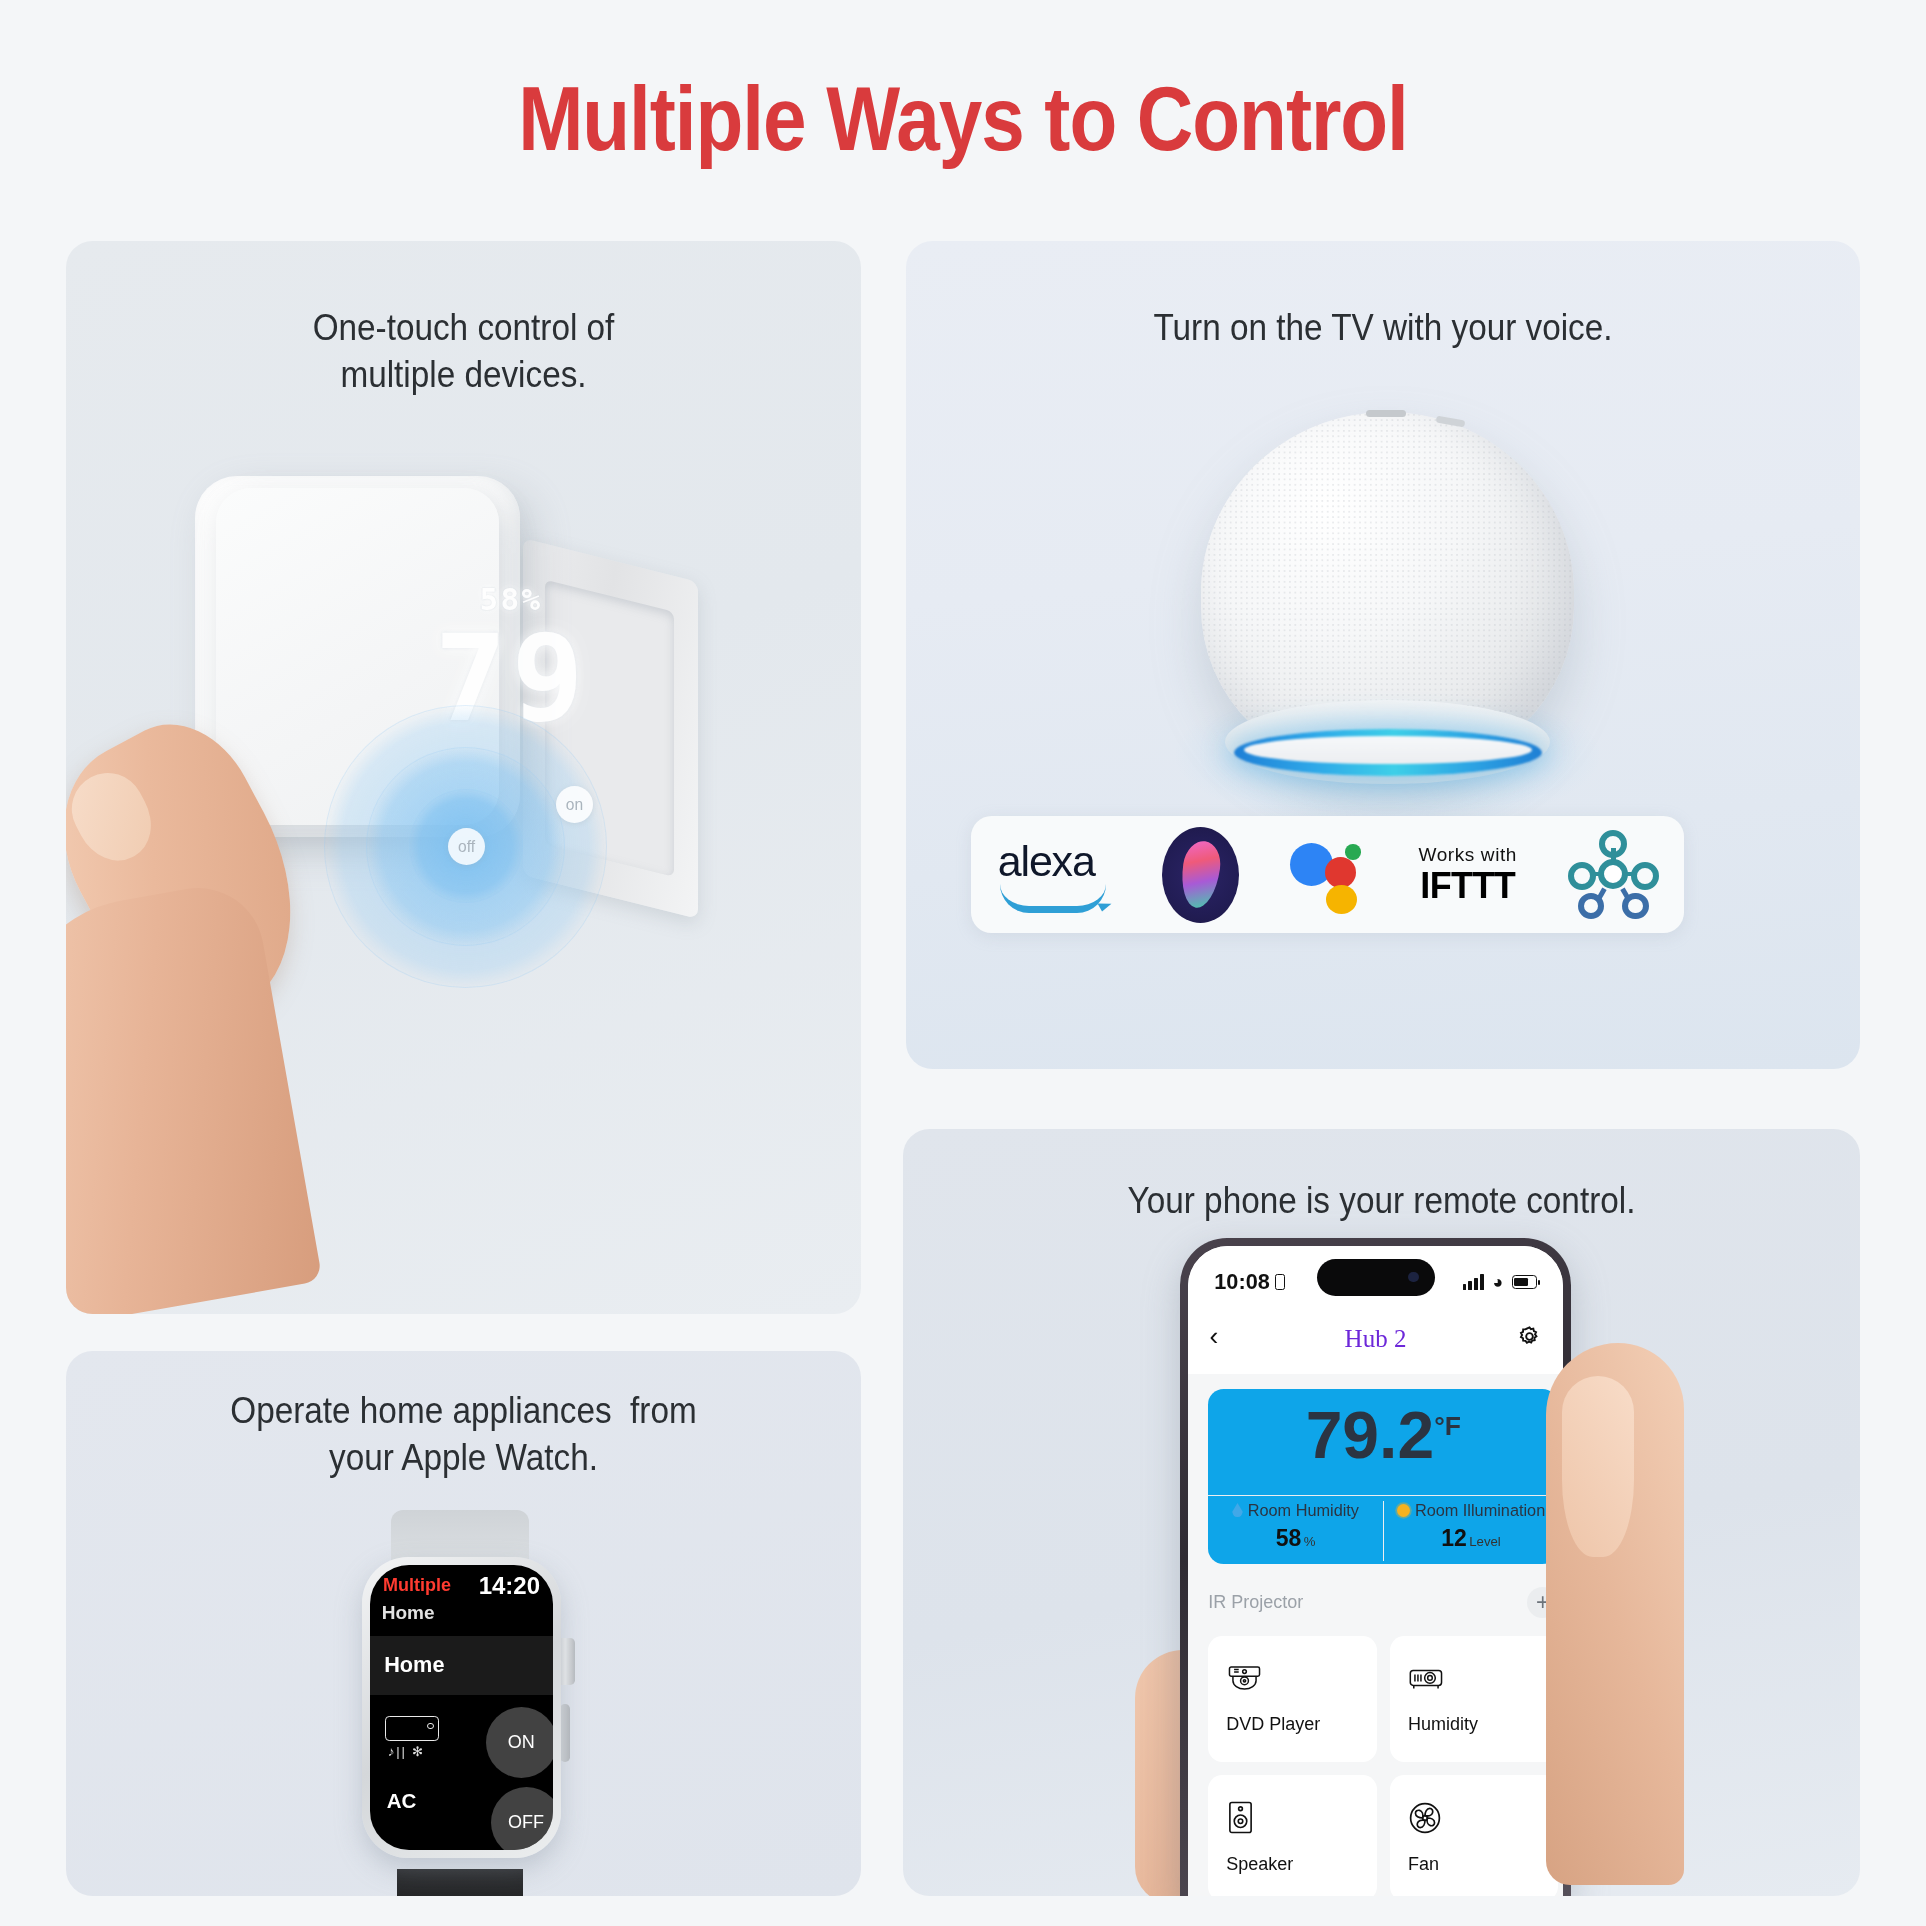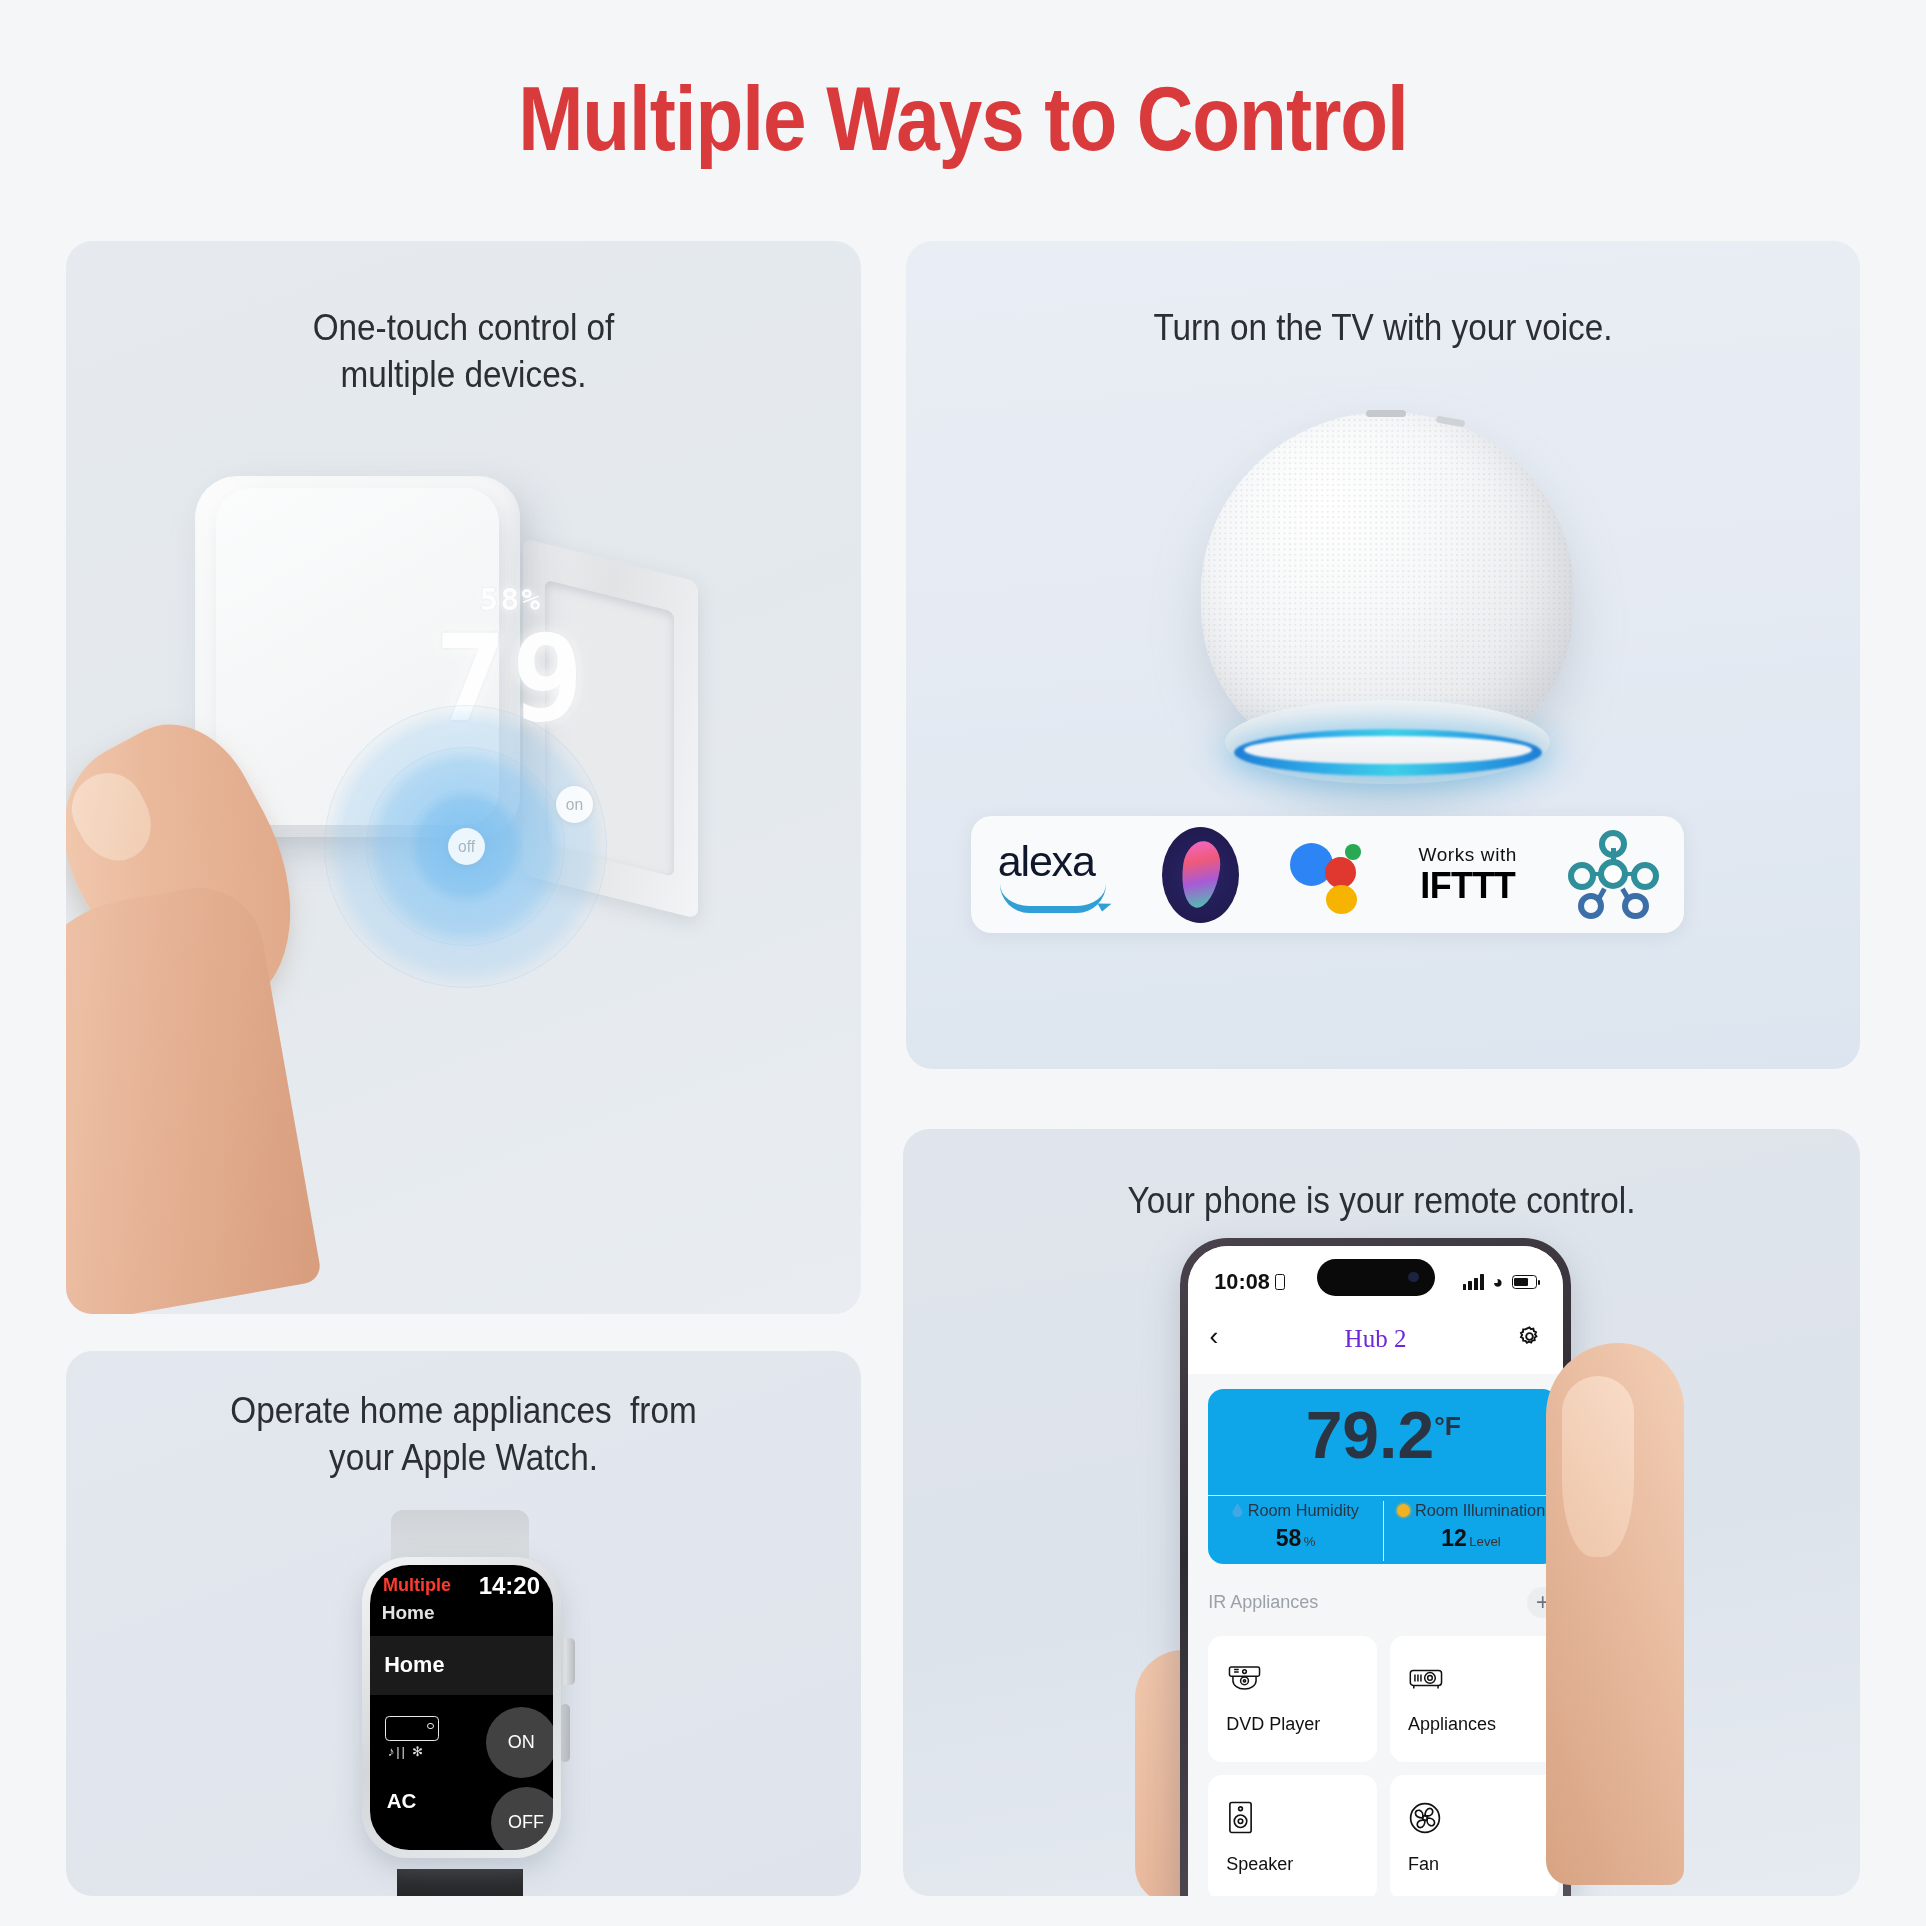--- a/index.html
+++ b/index.html
@@ -606,21 +606,21 @@
               <div class="lbl">
                   <span class="sun"></span>
                   <span>Room Illumination</span>
                 </div>
               <div class="val"><span>12</span><small>Level</small></div>
             </div>
           </div>
         </div>
 
         <div class="ph-section">
-          <span class="t">IR Appliances</span>
+          <span class="t">IR Projector</span>
           <span class="ph-plus">+</span>
         </div>
 
         <div class="ph-grid">
           <div class="ph-tile">
             <div class="ic">
               <svg width="37" height="31" viewBox="0 0 32 26" fill="none" stroke="#111" stroke-width="1.3">
                 <rect x="3" y="3" width="26" height="8" rx="1.5"></rect>
                   <path d="M7 5.2h4M7 7.4h4"></path>
                 <circle cx="16" cy="7" r="1.6"></circle>
@@ -634,21 +634,21 @@
           <div class="ph-tile">
             <div class="ic">
               <svg width="37" height="31" viewBox="0 0 32 26" fill="none" stroke="#111" stroke-width="1.3">
                 <rect x="2" y="6" width="27" height="13" rx="2.5"></rect>
                 <circle cx="19" cy="12.5" r="4.6"></circle>
                   <circle cx="19" cy="12.5" r="2"></circle>
                 <path d="M6 9.5v6M8.6 9.5v6M11.2 9.5v6"></path>
                 <path d="M5 19v2.6M26 19v2.6"></path>
               </svg>
             </div>
-            <div class="nm">Appliances</div>
+            <div class="nm">Humidity</div>
           </div>
           <div class="ph-tile">
             <div class="ic">
               <svg width="29" height="35" viewBox="0 0 22 28" fill="none" stroke="#111" stroke-width="1.3">
                 <rect x="2.5" y="2" width="17" height="24" rx="1.6"></rect>
                 <circle cx="11" cy="7" r="1.5"></circle>
                   <circle cx="11" cy="17" r="5"></circle>
                   <circle cx="11" cy="17" r="1.8"></circle>
               </svg>
             </div>

